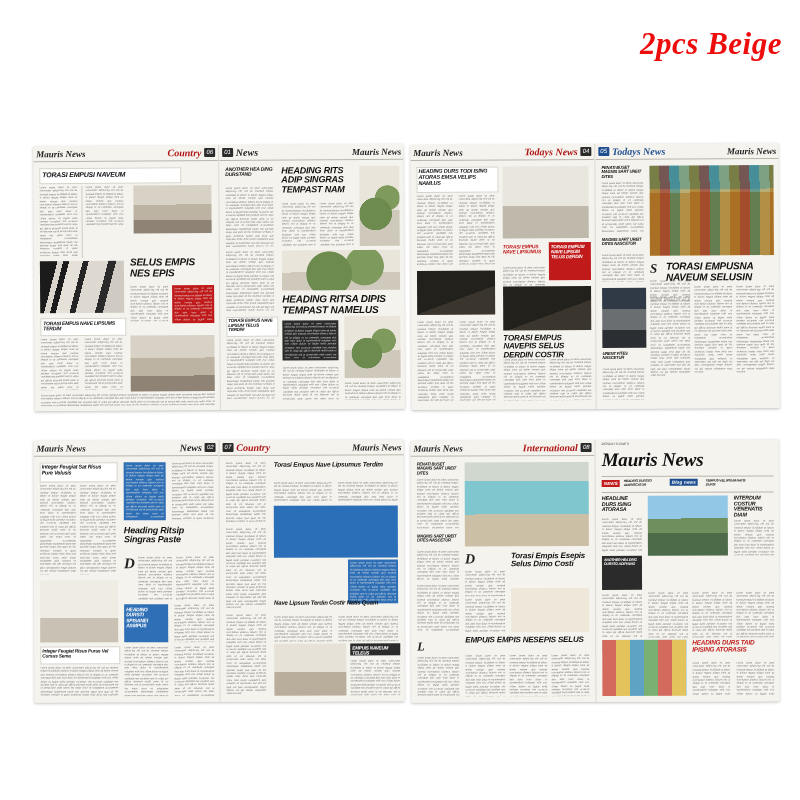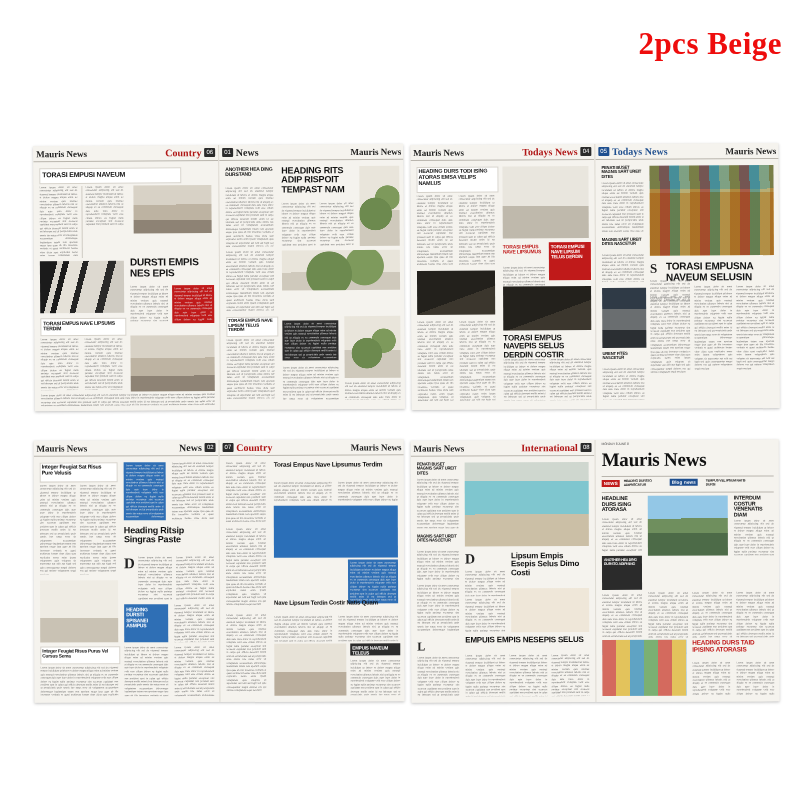--- a/index.html
+++ b/index.html
@@ -1,21 +1,21 @@
 <!DOCTYPE html>
 <html><head>
 <meta charset="utf-8">
 <style>
   html,body{margin:0;padding:0;}
   body{
     width:800px;height:800px;background:#ffffff;
     font-family:"Liberation Sans", sans-serif;
     overflow:hidden;position:relative;
   }
-  #stage{position:absolute;inset:0;}
+  #stage{position:absolute;inset:0;font-style:italic;}
 
   
   .promo{
     position:absolute;right:18px;top:26px;
     color:#ee0d0d;font-weight:bold;font-size:31px;
     letter-spacing:.5px;font-family:"Liberation Serif", serif;
   }
 
   
   .sheet{
@@ -153,21 +153,21 @@
       <div class="boxhl" style="left:6px;top:22px;width:140px;height:14px;"></div>
       <div class="hl" style="left:9px;top:25px;width:136px;font-size:7px;">TORASI EMPUSI NAVEUM</div>
 
       <div class="txt" style="left:6px;top:40px;width:38px;height:70px;">Lorem ipsum dolor sit amet consectetur adipiscing elit sed do eiusmod tempor incididunt ut labore et dolore magna aliqua enim ad minim veniam quis nostrud exercitation ullamco laboris nisi ut aliquip ex ea commodo consequat duis aute irure dolor in reprehenderit voluptate velit esse cillum dolore eu fugiat nulla pariatur excepteur sint occaecat cupidatat non proident sunt in culpa qui officia deserunt mollit anim id est laborum sed ut perspiciatis unde omnis iste natus error sit voluptatem accusantium doloremque laudantium totam rem aperiam eaque ipsa quae ab illo inventore veritatis et quasi architecto beatae vitae dicta sunt explicabo nemo enim ipsam voluptatem quia voluptas sit aspernatur aut odit aut fugit sed quia consequuntur magni dolores eos qui ratione voluptatem sequi nesciunt</div>
       <div class="vrule" style="left:48px;top:40px;height:72px;"></div>
       <div class="txt" style="left:52px;top:40px;width:38px;height:40px;">Lorem ipsum dolor sit amet consectetur adipiscing elit sed do eiusmod tempor incididunt ut labore et dolore magna aliqua enim ad minim veniam quis nostrud exercitation ullamco laboris nisi ut aliquip ex ea commodo consequat duis aute irure dolor in reprehenderit voluptate velit esse cillum dolore eu fugiat nulla pariatur excepteur sint occaecat cupidatat non proident sunt in culpa qui officia deserunt mollit anim id est laborum sed ut perspiciatis unde omnis iste natus error sit voluptatem accusantium doloremque laudantium totam rem aperiam eaque ipsa quae ab illo inventore veritatis et quasi architecto beatae vitae dicta sunt explicabo nemo enim ipsam voluptatem quia voluptas sit aspernatur aut odit aut fugit sed quia consequuntur magni dolores eos qui ratione voluptatem sequi nesciunt</div>
 
       <div class="img ph-room" style="left:100px;top:40px;width:78px;height:48px;"></div>
 
       <div class="img ph-piano" style="left:6px;top:115px;width:84px;height:52px;"></div>
-      <div class="hl" style="left:96px;top:112px;width:84px;font-size:10px;">DURSTI EMPIS NES EPIS</div>
+      <div class="hl" style="left:96px;top:112px;width:84px;font-size:10px;">SELUS EMPIS NES EPIS</div>
       <div class="txt" style="left:96px;top:140px;width:38px;height:36px;">Lorem ipsum dolor sit amet consectetur adipiscing elit sed do eiusmod tempor incididunt ut labore et dolore magna aliqua enim ad minim veniam quis nostrud exercitation ullamco laboris nisi ut aliquip ex ea commodo consequat duis aute irure dolor in reprehenderit voluptate velit esse cillum dolore eu fugiat nulla pariatur excepteur sint occaecat cupidatat non proident sunt in culpa qui officia deserunt mollit anim id est laborum sed ut perspiciatis unde omnis iste natus error sit voluptatem accusantium doloremque laudantium totam rem aperiam eaque ipsa quae ab illo inventore veritatis et quasi architecto beatae vitae dicta sunt explicabo nemo enim ipsam voluptatem quia voluptas sit aspernatur aut odit aut fugit sed quia consequuntur magni dolores eos qui ratione voluptatem sequi nesciunt</div>
       <div class="bar red" style="left:138px;top:140px;width:42px;height:38px;"></div>
       <div class="txt w" style="left:140px;top:142px;width:38px;height:34px;">Lorem ipsum dolor sit amet consectetur adipiscing elit sed do eiusmod tempor incididunt ut labore et dolore magna aliqua enim ad minim veniam quis nostrud exercitation ullamco laboris nisi ut aliquip ex ea commodo consequat duis aute irure dolor in reprehenderit voluptate velit esse cillum dolore eu fugiat nulla pariatur excepteur sint occaecat cupidatat non proident sunt in culpa qui officia deserunt mollit anim id est laborum sed ut perspiciatis unde omnis iste natus error sit voluptatem accusantium doloremque laudantium totam rem aperiam eaque ipsa quae ab illo inventore veritatis et quasi architecto beatae vitae dicta sunt explicabo nemo enim ipsam voluptatem quia voluptas sit aspernatur aut odit aut fugit sed quia consequuntur magni dolores eos qui ratione voluptatem sequi nesciunt</div>
 
       <div class="boxhl" style="left:6px;top:172px;width:84px;height:16px;"></div>
       <div class="hl" style="left:9px;top:175px;width:80px;font-size:5px;">TORASI EMPUS NAVE LIPSUMS TERDIM</div>
 
       <div class="txt" style="left:6px;top:192px;width:38px;height:52px;">Lorem ipsum dolor sit amet consectetur adipiscing elit sed do eiusmod tempor incididunt ut labore et dolore magna aliqua enim ad minim veniam quis nostrud exercitation ullamco laboris nisi ut aliquip ex ea commodo consequat duis aute irure dolor in reprehenderit voluptate velit esse cillum dolore eu fugiat nulla pariatur excepteur sint occaecat cupidatat non proident sunt in culpa qui officia deserunt mollit anim id est laborum sed ut perspiciatis unde omnis iste natus error sit voluptatem accusantium doloremque laudantium totam rem aperiam eaque ipsa quae ab illo inventore veritatis et quasi architecto beatae vitae dicta sunt explicabo nemo enim ipsam voluptatem quia voluptas sit aspernatur aut odit aut fugit sed quia consequuntur magni dolores eos qui ratione voluptatem sequi nesciunt</div>
       <div class="txt" style="left:50px;top:192px;width:38px;height:52px;">Lorem ipsum dolor sit amet consectetur adipiscing elit sed do eiusmod tempor incididunt ut labore et dolore magna aliqua enim ad minim veniam quis nostrud exercitation ullamco laboris nisi ut aliquip ex ea commodo consequat duis aute irure dolor in reprehenderit voluptate velit esse cillum dolore eu fugiat nulla pariatur excepteur sint occaecat cupidatat non proident sunt in culpa qui officia deserunt mollit anim id est laborum sed ut perspiciatis unde omnis iste natus error sit voluptatem accusantium doloremque laudantium totam rem aperiam eaque ipsa quae ab illo inventore veritatis et quasi architecto beatae vitae dicta sunt explicabo nemo enim ipsam voluptatem quia voluptas sit aspernatur aut odit aut fugit sed quia consequuntur magni dolores eos qui ratione voluptatem sequi nesciunt</div>
       <div class="img ph-room" style="left:96px;top:190px;width:84px;height:56px;"></div>
@@ -178,27 +178,28 @@
       <div class="mast">
         <span class="num">01</span>
         <span class="sect dark">News</span>
         <span class="spacer"></span>
         <span class="logo">Mauris News</span>
       </div>
 
       <div class="hl" style="left:6px;top:22px;width:48px;font-size:5px;">ANOTHER HEA DING DURSTAND</div>
       <div class="txt" style="left:6px;top:42px;width:48px;height:60px;">Lorem ipsum dolor sit amet consectetur adipiscing elit sed do eiusmod tempor incididunt ut labore et dolore magna aliqua enim ad minim veniam quis nostrud exercitation ullamco laboris nisi ut aliquip ex ea commodo consequat duis aute irure dolor in reprehenderit voluptate velit esse cillum dolore eu fugiat nulla pariatur excepteur sint occaecat cupidatat non proident sunt in culpa qui officia deserunt mollit anim id est laborum sed ut perspiciatis unde omnis iste natus error sit voluptatem accusantium doloremque laudantium totam rem aperiam eaque ipsa quae ab illo inventore veritatis et quasi architecto beatae vitae dicta sunt explicabo nemo enim ipsam voluptatem quia voluptas sit aspernatur aut odit aut fugit sed quia consequuntur magni dolores eos qui ratione voluptatem sequi nesciunt</div>
 
-      <div class="hl" style="left:62px;top:22px;width:74px;font-size:9px;">HEADING RITS ADIP RISPOIT TEMPAST NAM</div>
+      <div class="hl" style="left:62px;top:22px;width:74px;font-size:9px;">HEADING RITS ADIP SINGRAS TEMPAST NAM</div>
       <div class="txt" style="left:62px;top:58px;width:34px;height:44px;">Lorem ipsum dolor sit amet consectetur adipiscing elit sed do eiusmod tempor incididunt ut labore et dolore magna aliqua enim ad minim veniam quis nostrud exercitation ullamco laboris nisi ut aliquip ex ea commodo consequat duis aute irure dolor in reprehenderit voluptate velit esse cillum dolore eu fugiat nulla pariatur excepteur sint occaecat cupidatat non proident sunt in culpa qui officia deserunt mollit anim id est laborum sed ut perspiciatis unde omnis iste natus error sit voluptatem accusantium doloremque laudantium totam rem aperiam eaque ipsa quae ab illo inventore veritatis et quasi architecto beatae vitae dicta sunt explicabo nemo enim ipsam voluptatem quia voluptas sit aspernatur aut odit aut fugit sed quia consequuntur magni dolores eos qui ratione voluptatem sequi nesciunt</div>
       <div class="txt" style="left:100px;top:58px;width:34px;height:44px;">Lorem ipsum dolor sit amet consectetur adipiscing elit sed do eiusmod tempor incididunt ut labore et dolore magna aliqua enim ad minim veniam quis nostrud exercitation ullamco laboris nisi ut aliquip ex ea commodo consequat duis aute irure dolor in reprehenderit voluptate velit esse cillum dolore eu fugiat nulla pariatur excepteur sint occaecat cupidatat non proident sunt in culpa qui officia deserunt mollit anim id est laborum sed ut perspiciatis unde omnis iste natus error sit voluptatem accusantium doloremque laudantium totam rem aperiam eaque ipsa quae ab illo inventore veritatis et quasi architecto beatae vitae dicta sunt explicabo nemo enim ipsam voluptatem quia voluptas sit aspernatur aut odit aut fugit sed quia consequuntur magni dolores eos qui ratione voluptatem sequi nesciunt</div>
 
       <div class="img ph-plant" style="left:140px;top:22px;width:40px;height:80px;"></div>
 
       <div class="img ph-plant" style="left:62px;top:106px;width:118px;height:40px;"></div>
+      <div class="hl" style="left:62px;top:150px;width:118px;font-size:10px;">HEADING RITSA DIPIS TEMPAST NAMELUS</div>
 
       <div class="txt" style="left:6px;top:106px;width:48px;height:60px;">Lorem ipsum dolor sit amet consectetur adipiscing elit sed do eiusmod tempor incididunt ut labore et dolore magna aliqua enim ad minim veniam quis nostrud exercitation ullamco laboris nisi ut aliquip ex ea commodo consequat duis aute irure dolor in reprehenderit voluptate velit esse cillum dolore eu fugiat nulla pariatur excepteur sint occaecat cupidatat non proident sunt in culpa qui officia deserunt mollit anim id est laborum sed ut perspiciatis unde omnis iste natus error sit voluptatem accusantium doloremque laudantium totam rem aperiam eaque ipsa quae ab illo inventore veritatis et quasi architecto beatae vitae dicta sunt explicabo nemo enim ipsam voluptatem quia voluptas sit aspernatur aut odit aut fugit sed quia consequuntur magni dolores eos qui ratione voluptatem sequi nesciunt</div>
 
       <div class="boxhl" style="left:6px;top:172px;width:50px;height:18px;"></div>
       <div class="hl" style="left:8px;top:174px;width:46px;font-size:4.5px;">TORASI EMPUS NAVE LIPSUM TELUS TERDIM</div>
       <div class="txt" style="left:6px;top:194px;width:48px;height:60px;">Lorem ipsum dolor sit amet consectetur adipiscing elit sed do eiusmod tempor incididunt ut labore et dolore magna aliqua enim ad minim veniam quis nostrud exercitation ullamco laboris nisi ut aliquip ex ea commodo consequat duis aute irure dolor in reprehenderit voluptate velit esse cillum dolore eu fugiat nulla pariatur excepteur sint occaecat cupidatat non proident sunt in culpa qui officia deserunt mollit anim id est laborum sed ut perspiciatis unde omnis iste natus error sit voluptatem accusantium doloremque laudantium totam rem aperiam eaque ipsa quae ab illo inventore veritatis et quasi architecto beatae vitae dicta sunt explicabo nemo enim ipsam voluptatem quia voluptas sit aspernatur aut odit aut fugit sed quia consequuntur magni dolores eos qui ratione voluptatem sequi nesciunt</div>
 
       <div class="bar dark" style="left:62px;top:176px;width:56px;height:40px;"></div>
       <div class="txt w" style="left:64px;top:178px;width:52px;height:36px;">Lorem ipsum dolor sit amet consectetur adipiscing elit sed do eiusmod tempor incididunt ut labore et dolore magna aliqua enim ad minim veniam quis nostrud exercitation ullamco laboris nisi ut aliquip ex ea commodo consequat duis aute irure dolor in reprehenderit voluptate velit esse cillum dolore eu fugiat nulla pariatur excepteur sint occaecat cupidatat non proident sunt in culpa qui officia deserunt mollit anim id est laborum sed ut perspiciatis unde omnis iste natus error sit voluptatem accusantium doloremque laudantium totam rem aperiam eaque ipsa quae ab illo inventore veritatis et quasi architecto beatae vitae dicta sunt explicabo nemo enim ipsam voluptatem quia voluptas sit aspernatur aut odit aut fugit sed quia consequuntur magni dolores eos qui ratione voluptatem sequi nesciunt</div>
       <div class="img ph-plant" style="left:124px;top:172px;width:56px;height:62px;"></div>
@@ -356,21 +357,21 @@
       <div class="txt" style="left:6px;top:38px;width:42px;height:50px;">Lorem ipsum dolor sit amet consectetur adipiscing elit sed do eiusmod tempor incididunt ut labore et dolore magna aliqua enim ad minim veniam quis nostrud exercitation ullamco laboris nisi ut aliquip ex ea commodo consequat duis aute irure dolor in reprehenderit voluptate velit esse cillum dolore eu fugiat nulla pariatur excepteur sint occaecat cupidatat non proident sunt in culpa qui officia deserunt mollit anim id est laborum sed ut perspiciatis unde omnis iste natus error sit voluptatem accusantium doloremque laudantium totam rem aperiam eaque ipsa quae ab illo inventore veritatis et quasi architecto beatae vitae dicta sunt explicabo nemo enim ipsam voluptatem quia voluptas sit aspernatur aut odit aut fugit sed quia consequuntur magni dolores eos qui ratione voluptatem sequi nesciunt</div>
 
       <div class="img ph-spring" style="left:54px;top:22px;width:124px;height:84px;"></div>
 
       <div class="hl" style="left:6px;top:94px;width:42px;font-size:4.2px;">MAGNIS SART UREIT DITES NASCETUR</div>
       <div class="txt" style="left:6px;top:110px;width:42px;height:30px;">Lorem ipsum dolor sit amet consectetur adipiscing elit sed do eiusmod tempor incididunt ut labore et dolore magna aliqua enim ad minim veniam quis nostrud exercitation ullamco laboris nisi ut aliquip ex ea commodo consequat duis aute irure dolor in reprehenderit voluptate velit esse cillum dolore eu fugiat nulla pariatur excepteur sint occaecat cupidatat non proident sunt in culpa qui officia deserunt mollit anim id est laborum sed ut perspiciatis unde omnis iste natus error sit voluptatem accusantium doloremque laudantium totam rem aperiam eaque ipsa quae ab illo inventore veritatis et quasi architecto beatae vitae dicta sunt explicabo nemo enim ipsam voluptatem quia voluptas sit aspernatur aut odit aut fugit sed quia consequuntur magni dolores eos qui ratione voluptatem sequi nesciunt</div>
 
       <div class="drop" style="left:54px;top:112px;font-size:14px;">D</div>
       <div class="txt" style="left:54px;top:130px;width:40px;height:26px;">Lorem ipsum dolor sit amet consectetur adipiscing elit sed do eiusmod tempor incididunt ut labore et dolore magna aliqua enim ad minim veniam quis nostrud exercitation ullamco laboris nisi ut aliquip ex ea commodo consequat duis aute irure dolor in reprehenderit voluptate velit esse cillum dolore eu fugiat nulla pariatur excepteur sint occaecat cupidatat non proident sunt in culpa qui officia deserunt mollit anim id est laborum sed ut perspiciatis unde omnis iste natus error sit voluptatem accusantium doloremque laudantium totam rem aperiam eaque ipsa quae ab illo inventore veritatis et quasi architecto beatae vitae dicta sunt explicabo nemo enim ipsam voluptatem quia voluptas sit aspernatur aut odit aut fugit sed quia consequuntur magni dolores eos qui ratione voluptatem sequi nesciunt</div>
 
-      <div class="hl" style="left:100px;top:112px;width:78px;font-size:8px;">Lipsum Empis Esepis Selus Dimo Costi</div>
+      <div class="hl" style="left:100px;top:112px;width:78px;font-size:8px;">Torasi Empis Esepis Selus Dimo Costi</div>
 
       <div class="img ph-head" style="left:100px;top:148px;width:78px;height:44px;"></div>
       <div class="txt" style="left:54px;top:158px;width:40px;height:34px;">Lorem ipsum dolor sit amet consectetur adipiscing elit sed do eiusmod tempor incididunt ut labore et dolore magna aliqua enim ad minim veniam quis nostrud exercitation ullamco laboris nisi ut aliquip ex ea commodo consequat duis aute irure dolor in reprehenderit voluptate velit esse cillum dolore eu fugiat nulla pariatur excepteur sint occaecat cupidatat non proident sunt in culpa qui officia deserunt mollit anim id est laborum sed ut perspiciatis unde omnis iste natus error sit voluptatem accusantium doloremque laudantium totam rem aperiam eaque ipsa quae ab illo inventore veritatis et quasi architecto beatae vitae dicta sunt explicabo nemo enim ipsam voluptatem quia voluptas sit aspernatur aut odit aut fugit sed quia consequuntur magni dolores eos qui ratione voluptatem sequi nesciunt</div>
       <div class="txt" style="left:6px;top:144px;width:42px;height:48px;">Lorem ipsum dolor sit amet consectetur adipiscing elit sed do eiusmod tempor incididunt ut labore et dolore magna aliqua enim ad minim veniam quis nostrud exercitation ullamco laboris nisi ut aliquip ex ea commodo consequat duis aute irure dolor in reprehenderit voluptate velit esse cillum dolore eu fugiat nulla pariatur excepteur sint occaecat cupidatat non proident sunt in culpa qui officia deserunt mollit anim id est laborum sed ut perspiciatis unde omnis iste natus error sit voluptatem accusantium doloremque laudantium totam rem aperiam eaque ipsa quae ab illo inventore veritatis et quasi architecto beatae vitae dicta sunt explicabo nemo enim ipsam voluptatem quia voluptas sit aspernatur aut odit aut fugit sed quia consequuntur magni dolores eos qui ratione voluptatem sequi nesciunt</div>
 
       <div class="hl" style="left:54px;top:196px;width:124px;font-size:8px;">EMPUIS EMPIS NESEPIS SELUS</div>
       <div class="drop" style="left:6px;top:200px;font-size:12px;">L</div>
       <div class="txt" style="left:6px;top:216px;width:42px;height:40px;">Lorem ipsum dolor sit amet consectetur adipiscing elit sed do eiusmod tempor incididunt ut labore et dolore magna aliqua enim ad minim veniam quis nostrud exercitation ullamco laboris nisi ut aliquip ex ea commodo consequat duis aute irure dolor in reprehenderit voluptate velit esse cillum dolore eu fugiat nulla pariatur excepteur sint occaecat cupidatat non proident sunt in culpa qui officia deserunt mollit anim id est laborum sed ut perspiciatis unde omnis iste natus error sit voluptatem accusantium doloremque laudantium totam rem aperiam eaque ipsa quae ab illo inventore veritatis et quasi architecto beatae vitae dicta sunt explicabo nemo enim ipsam voluptatem quia voluptas sit aspernatur aut odit aut fugit sed quia consequuntur magni dolores eos qui ratione voluptatem sequi nesciunt</div>
       <div class="txt" style="left:54px;top:214px;width:40px;height:42px;">Lorem ipsum dolor sit amet consectetur adipiscing elit sed do eiusmod tempor incididunt ut labore et dolore magna aliqua enim ad minim veniam quis nostrud exercitation ullamco laboris nisi ut aliquip ex ea commodo consequat duis aute irure dolor in reprehenderit voluptate velit esse cillum dolore eu fugiat nulla pariatur excepteur sint occaecat cupidatat non proident sunt in culpa qui officia deserunt mollit anim id est laborum sed ut perspiciatis unde omnis iste natus error sit voluptatem accusantium doloremque laudantium totam rem aperiam eaque ipsa quae ab illo inventore veritatis et quasi architecto beatae vitae dicta sunt explicabo nemo enim ipsam voluptatem quia voluptas sit aspernatur aut odit aut fugit sed quia consequuntur magni dolores eos qui ratione voluptatem sequi nesciunt</div>
       <div class="txt" style="left:98px;top:214px;width:38px;height:42px;">Lorem ipsum dolor sit amet consectetur adipiscing elit sed do eiusmod tempor incididunt ut labore et dolore magna aliqua enim ad minim veniam quis nostrud exercitation ullamco laboris nisi ut aliquip ex ea commodo consequat duis aute irure dolor in reprehenderit voluptate velit esse cillum dolore eu fugiat nulla pariatur excepteur sint occaecat cupidatat non proident sunt in culpa qui officia deserunt mollit anim id est laborum sed ut perspiciatis unde omnis iste natus error sit voluptatem accusantium doloremque laudantium totam rem aperiam eaque ipsa quae ab illo inventore veritatis et quasi architecto beatae vitae dicta sunt explicabo nemo enim ipsam voluptatem quia voluptas sit aspernatur aut odit aut fugit sed quia consequuntur magni dolores eos qui ratione voluptatem sequi nesciunt</div>

